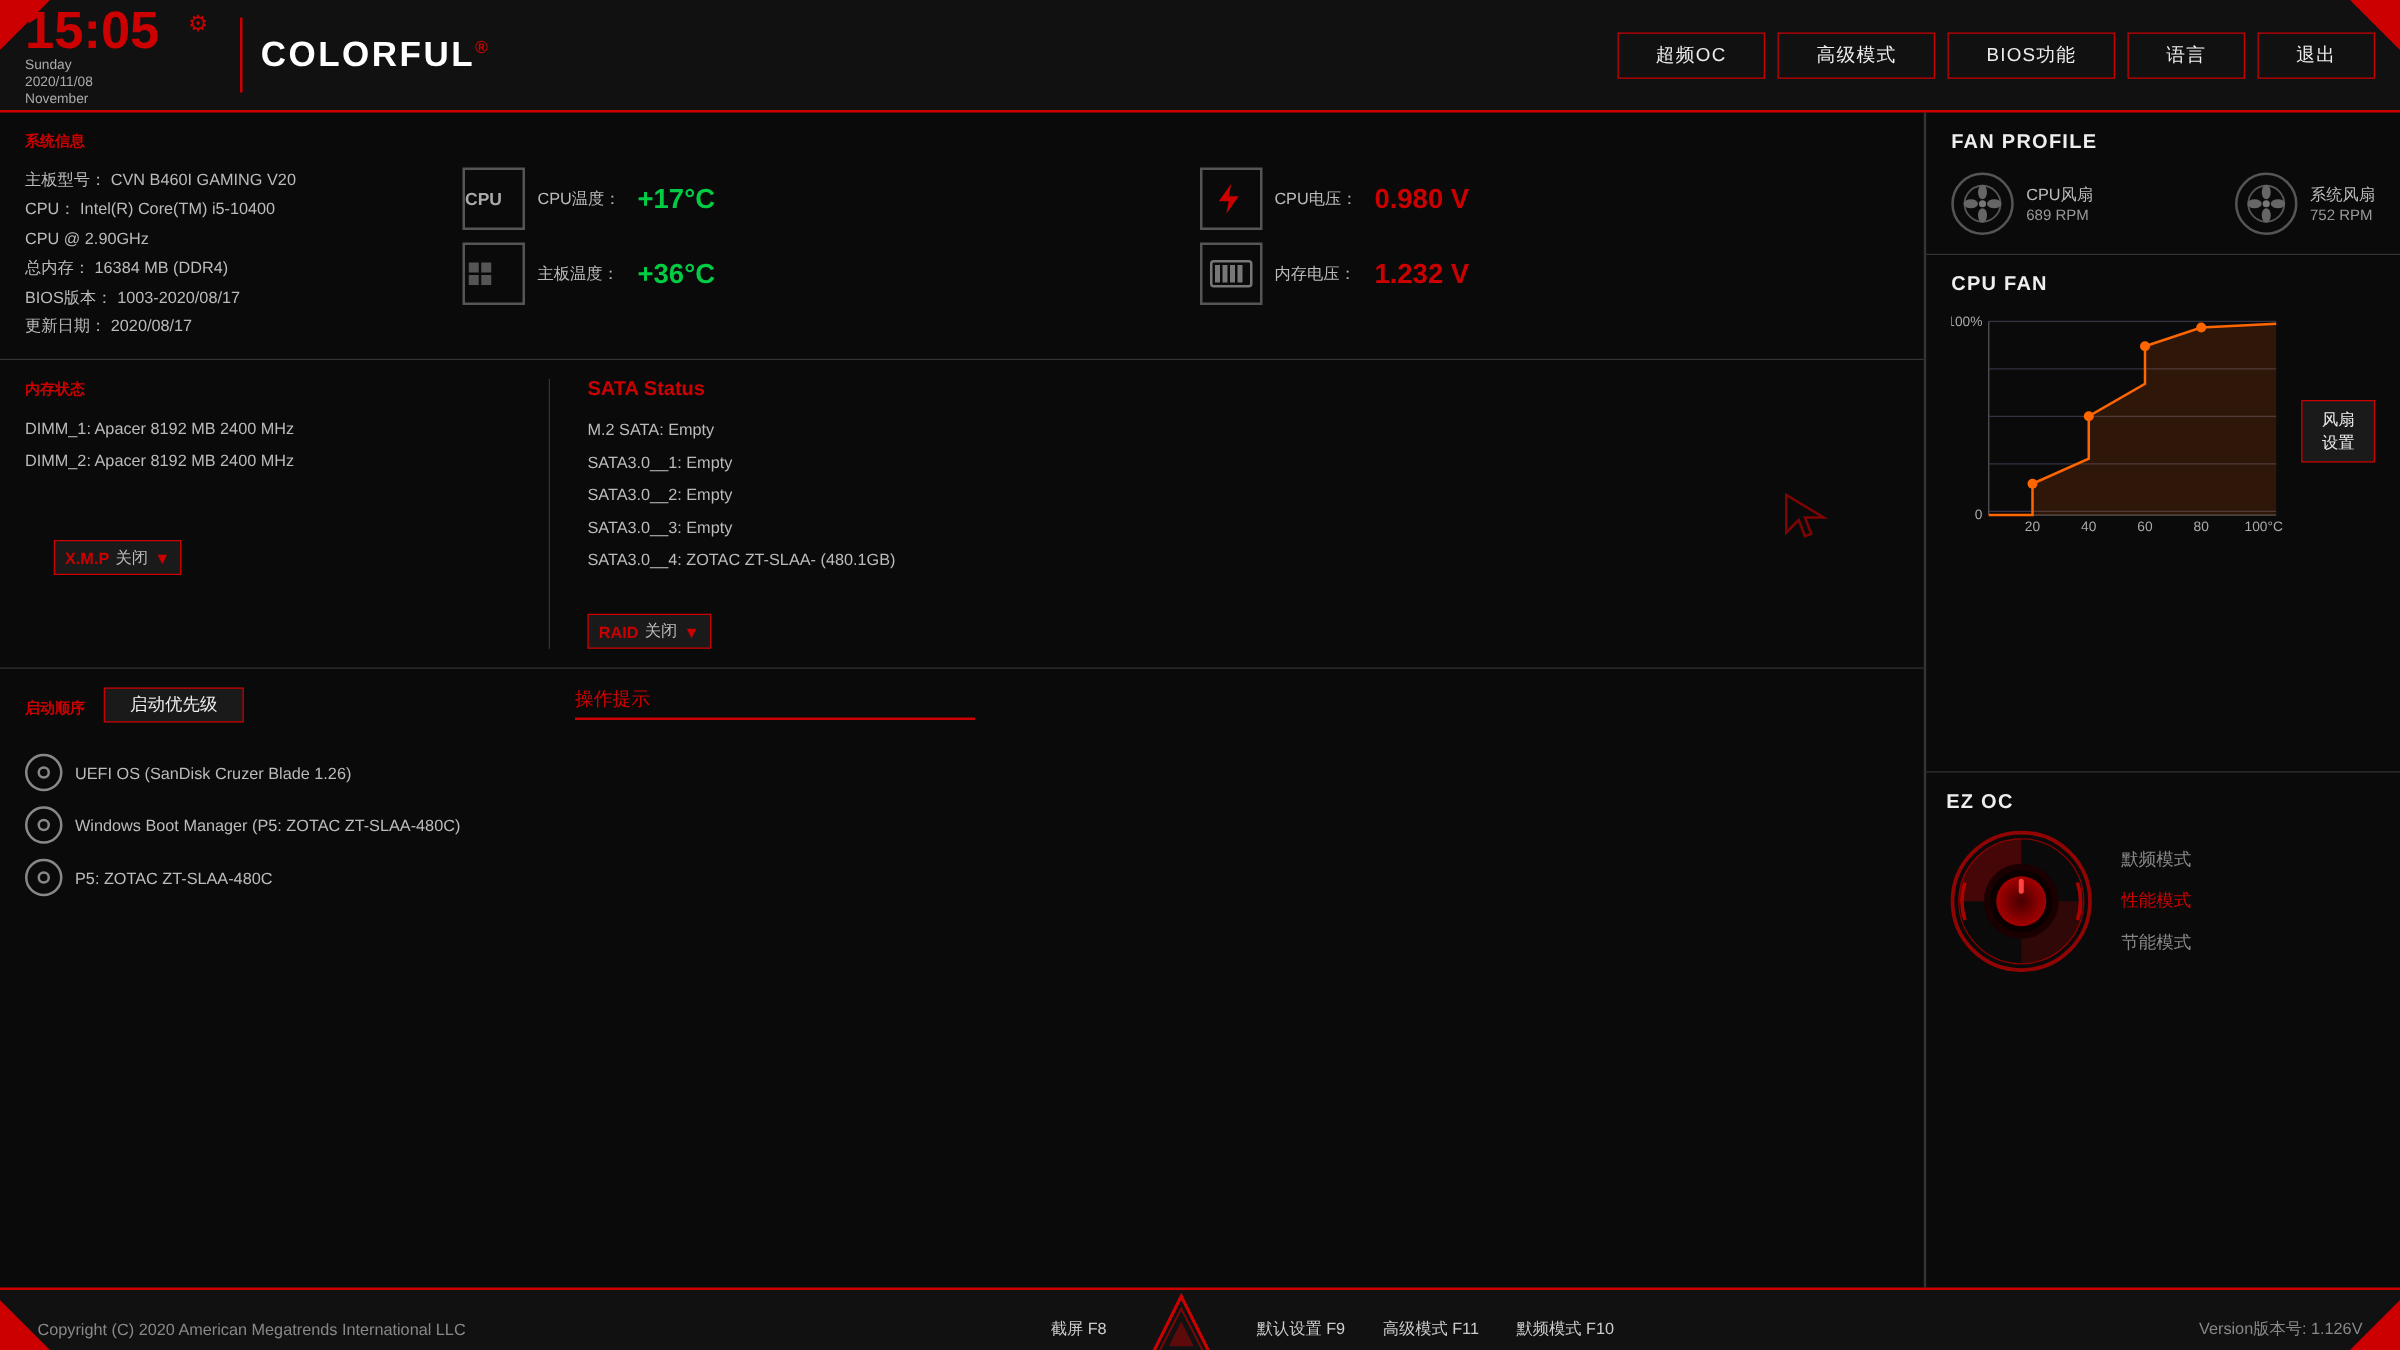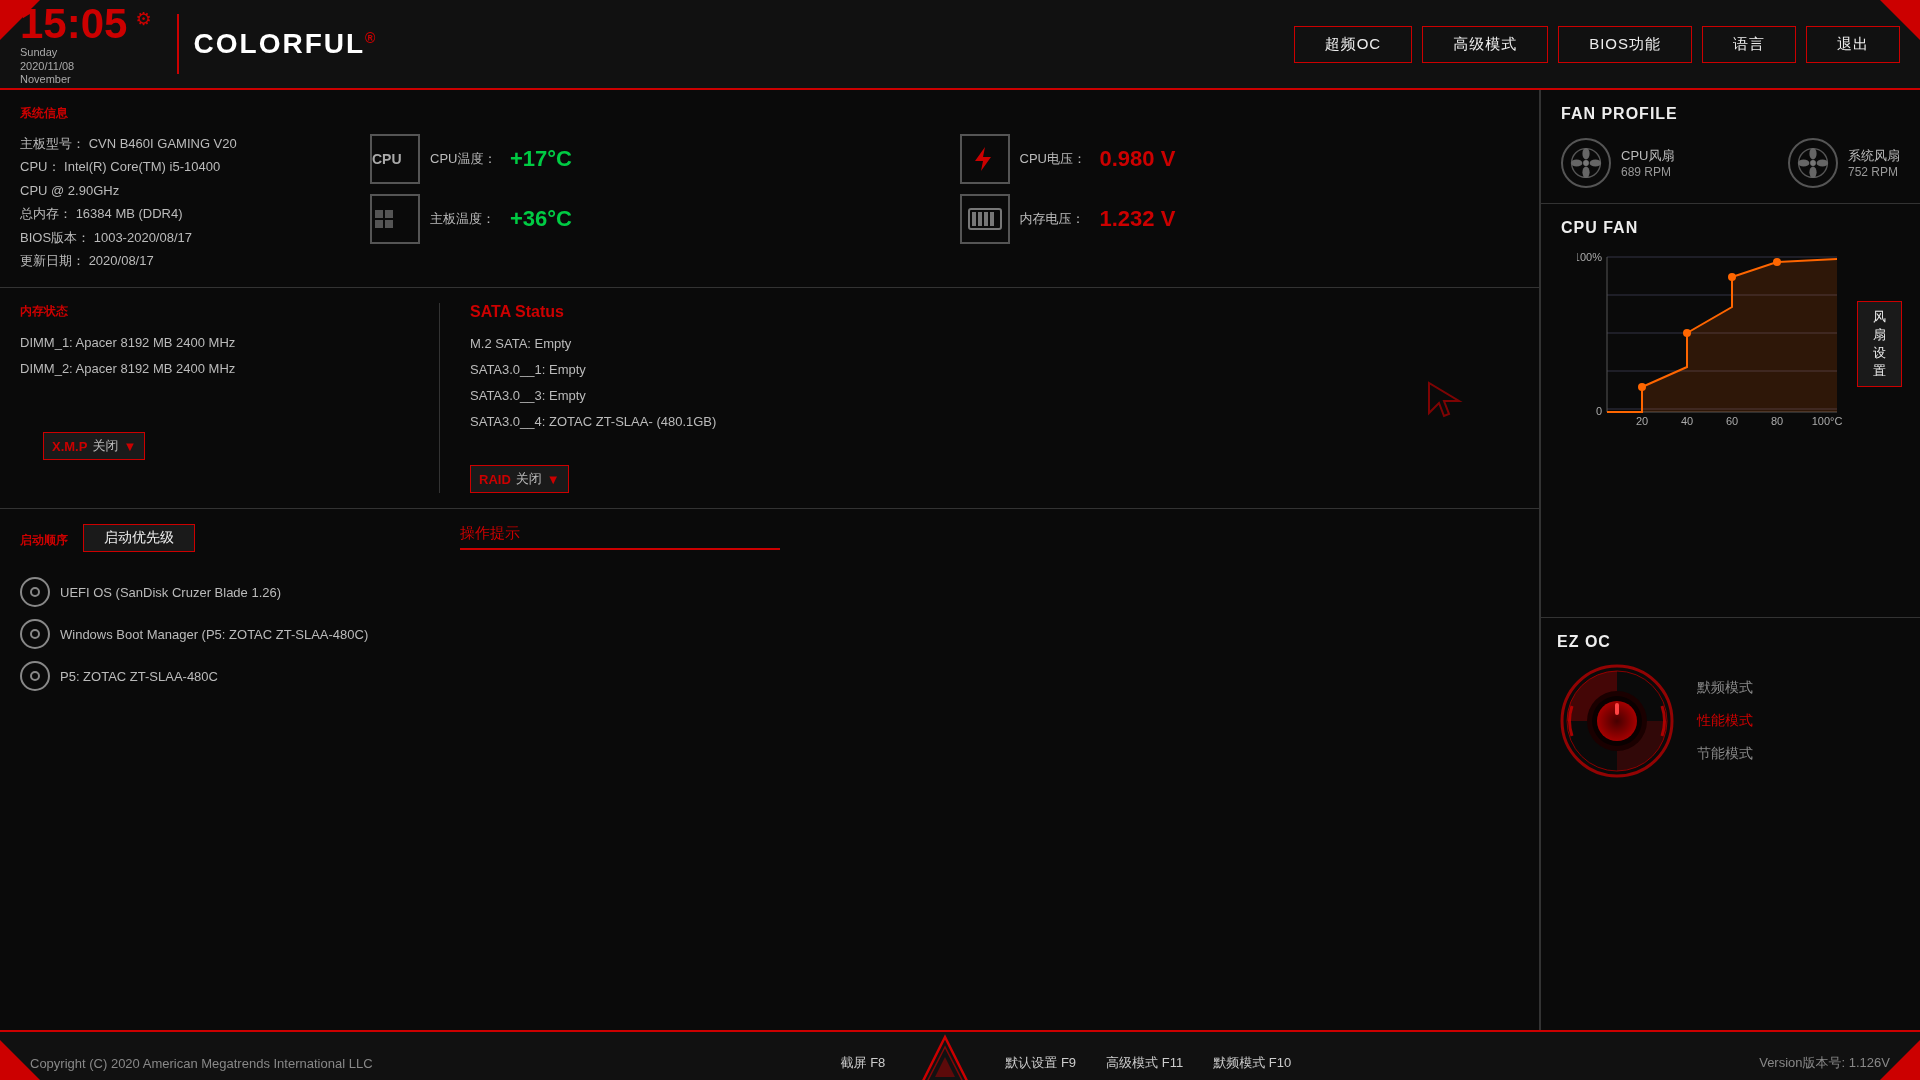--- a/index.html
+++ b/index.html
@@ -399,21 +399,20 @@
     .cpu-fan-title {
       color: #eee;
       font-size: 16px;
       font-weight: bold;
       margin-bottom: 10px;
       letter-spacing: 1px;
     }
     .chart-wrapper {
       display: flex;
       gap: 10px;
-      margin-left: 16px;
     }
     .chart-area {
       flex: 1;
       position: relative;
     }
     .chart-btn {
       background: #1a1a1a;
       border: 1.5px solid #cc0000;
       color: #eee;
       padding: 6px 15px;
@@ -499,21 +498,21 @@
 </head>
 <body>
 
 <div class="corner-tl-diag corner-diag"></div>
 <div class="corner-tr-diag corner-diag"></div>
 <div class="corner-bl-diag corner-diag"></div>
 <div class="corner-br-diag corner-diag"></div>
 
 <div class="header">
   <div class="time-block">
-    <div style="display:flex;align-items:flex-start;gap:3px;">
+    <div style="display:flex;align-items:flex-start;gap:18px;">
       <span class="time-display">15:05</span>
       <span class="gear-icon-header">⚙</span>
     </div>
     <div class="date-display">
       <span>Sunday</span><br>
       <span>2020/11/08</span>
     </div>
     <div style="font-size:11px;color:#aaa;">
       <span>November</span>
     </div>
@@ -625,20 +624,21 @@
             <span class="dropdown-value">关闭</span>
             <span class="dropdown-arrow">▼</span>
           </div>
         </div>
       </div>
 
       <div class="sata-section">
         <div class="sata-title">SATA Status</div>
         <div class="sata-row">M.2 SATA: Empty</div>
         <div class="sata-row">SATA3.0__1: Empty</div>
+        <div class="sata-row">SATA3.0__2: Empty</div>
         <div class="sata-row">SATA3.0__3: Empty</div>
         <div class="sata-row">
           <span>SATA3.0__4: ZOTAC ZT-SLAA- (480.1GB)</span>
         </div>
         <div style="flex:1;"></div>
         <div class="raid-row" style="margin-top:30px;">
           <div class="dropdown">
             <span class="dropdown-label">RAID</span>
             <span class="dropdown-value">关闭</span>
             <span class="dropdown-arrow">▼</span>

